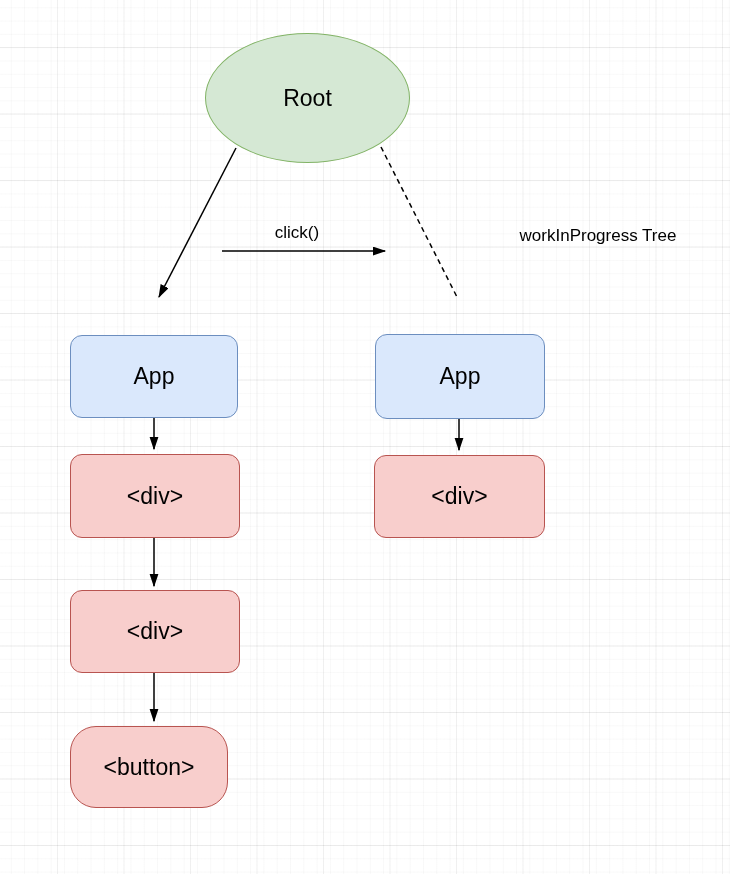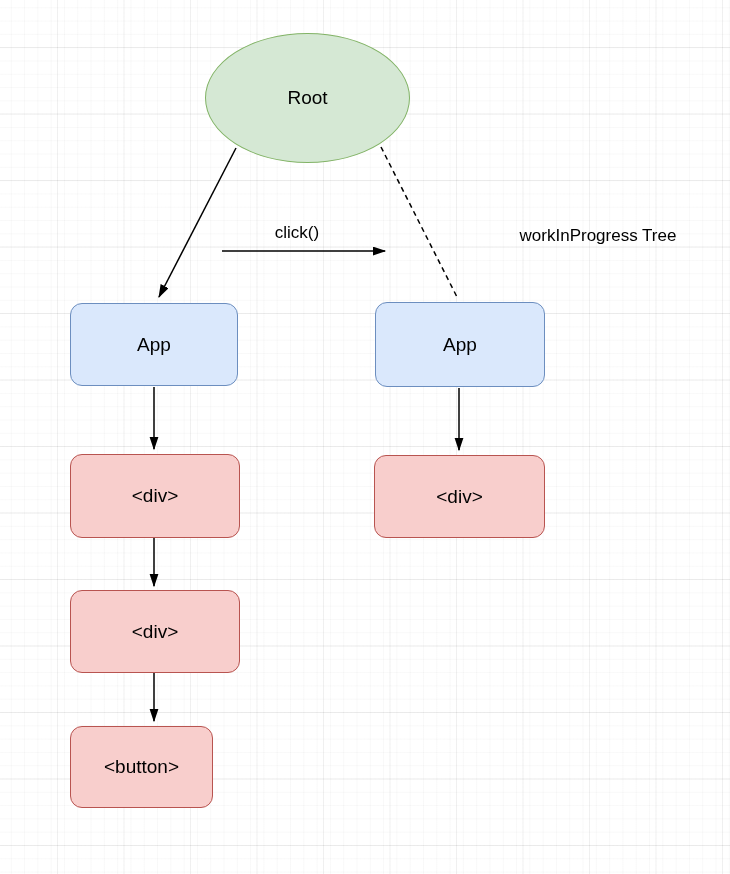--- a/index.html
+++ b/index.html
@@ -28,35 +28,36 @@
     width: 730px;
     height: 874px;
     pointer-events: none;
   }
   .node {
     position: absolute;
     display: flex;
     align-items: center;
     justify-content: center;
     box-sizing: border-box;
-    font-size: 19px;
+    font-size: 23px;
     color: #000000;
     text-align: center;
   }
   .ellipse {
     border-radius: 50%;
     background: #d5e8d4;
     border: 1.5px solid #82b366;
   }
   .rect {
     border-radius: 12px;
   }
   .blue {
     background: #dae8fc;
     border: 1.5px solid #6c8ebf;
+    margin-top: 32px;
   }
   .red {
     background: #f8cecc;
     border: 1.5px solid #b85450;
     text-align: right;
   }
   .edge-label {
     position: absolute;
     font-size: 17px;
     color: #000000;
@@ -106,17 +107,17 @@
   </div>
 
   <div class="node rect red" style="left:374px; top:455px; width:171px; height:83px;">
     <span>&lt;div&gt;</span>
   </div>
 
   <div class="node rect red" style="left:70px; top:590px; width:170px; height:83px;">
     <span>&lt;div&gt;</span>
   </div>
 
-  <div class="node rect red" style="left:70px; top:726px; width:143px; height:82px;">
+  <div class="node rect red" style="left:70px; top:726px; width:158px; height:82px;border-radius:26px;">
     <span>&lt;button&gt;</span>
   </div>
 
 </div>
 
 </body></html>

